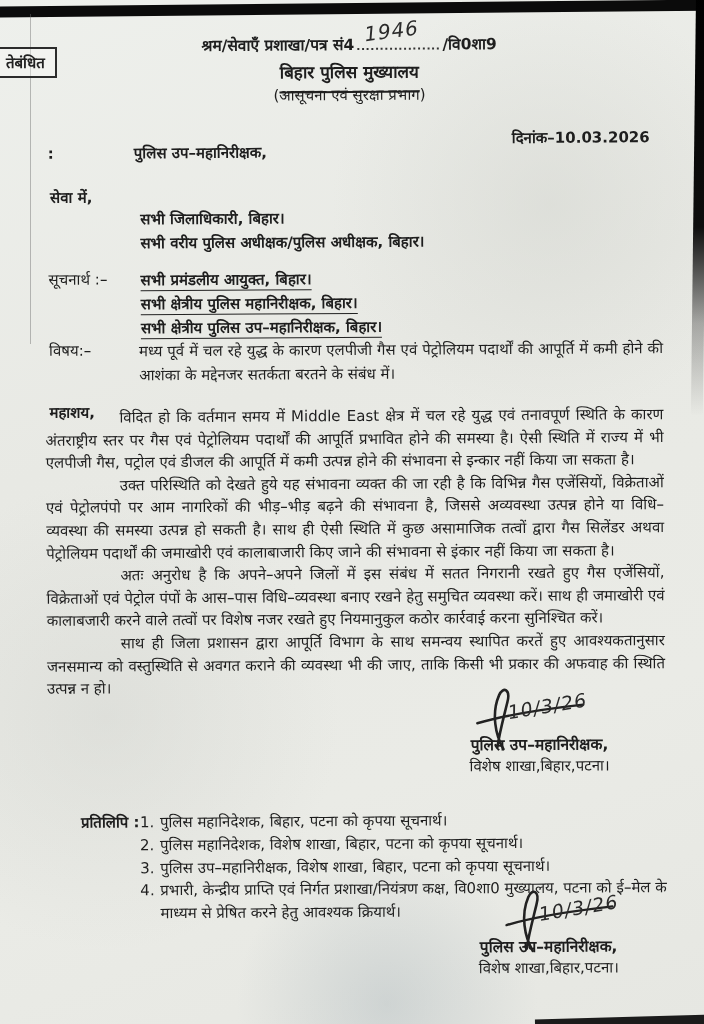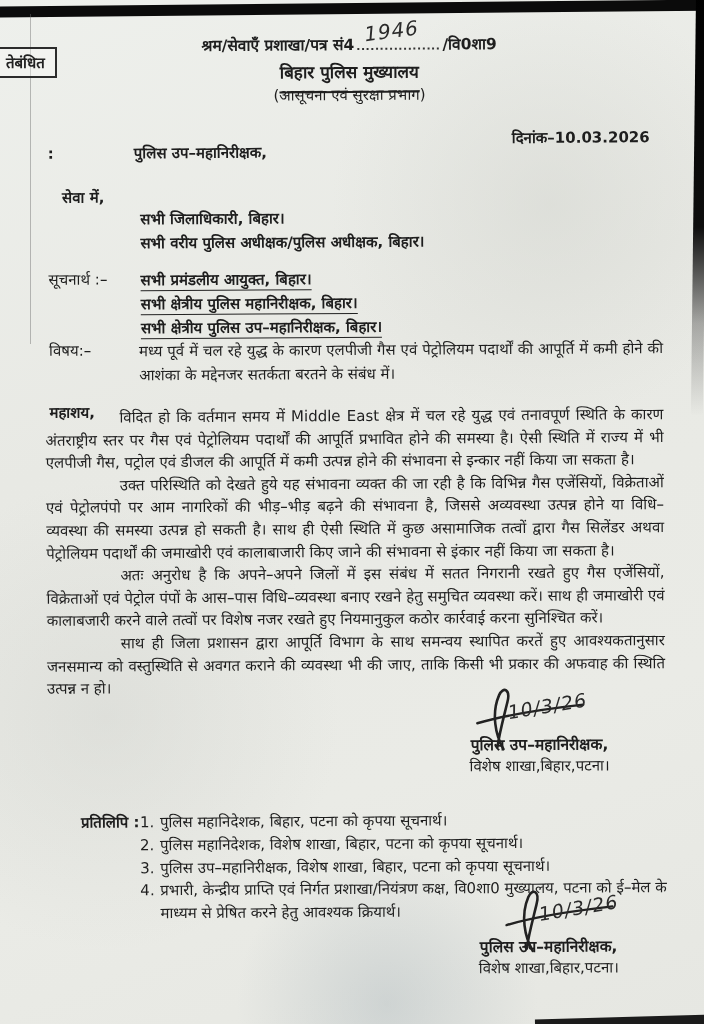--- a/index.html
+++ b/index.html
@@ -44,21 +44,21 @@
   .hand-number { position:absolute; left:10px; top:-17px; font-size:20px; color:#2b2b2b;
     font-weight:normal; transform:rotate(-7deg) skewX(-12deg); letter-spacing:1px; white-space:nowrap; }
   .org-title { top:60px; font-weight:bold; font-size:17px; }
   .org-title span { border-bottom:2px solid #222; padding-bottom:9px;margin-top:36px; }
   .org-subtitle { top:84px; font-size:15px; }
   .date-line { position:absolute; top:105px; right:52px; font-weight:bold; font-size:15px;margin-top:23px; }
 
   .from-block { position:absolute; left:50px; top:141px; display:grid;
     grid-template-columns:66px 20px auto; font-weight:bold; line-height:22px; }
   .from-lines { grid-column:3; }
-  .seva-label { position:absolute; left:64px; top:185px; font-weight:bold; }
+  .seva-label { position:absolute; left:52px; top:185px; font-weight:bold; }
   .to-lines { position:absolute; left:142px; top:207px; font-weight:bold; line-height:23.5px; }
 
   .info-label { position:absolute; left:50px; top:267px; font-weight:normal; }
   .info-lines { position:absolute; left:142px; top:267px; font-weight:bold; line-height:24px; }
   .info-lines div span { border-bottom:1.5px solid #222; padding-bottom:1px; }
 
   .subject-label { position:absolute; left:50px; top:338px; font-weight:normal; }
   .subject-text { position:absolute; left:140px; top:338px; width:524px;
     text-align:justify; line-height:24px; }
 

